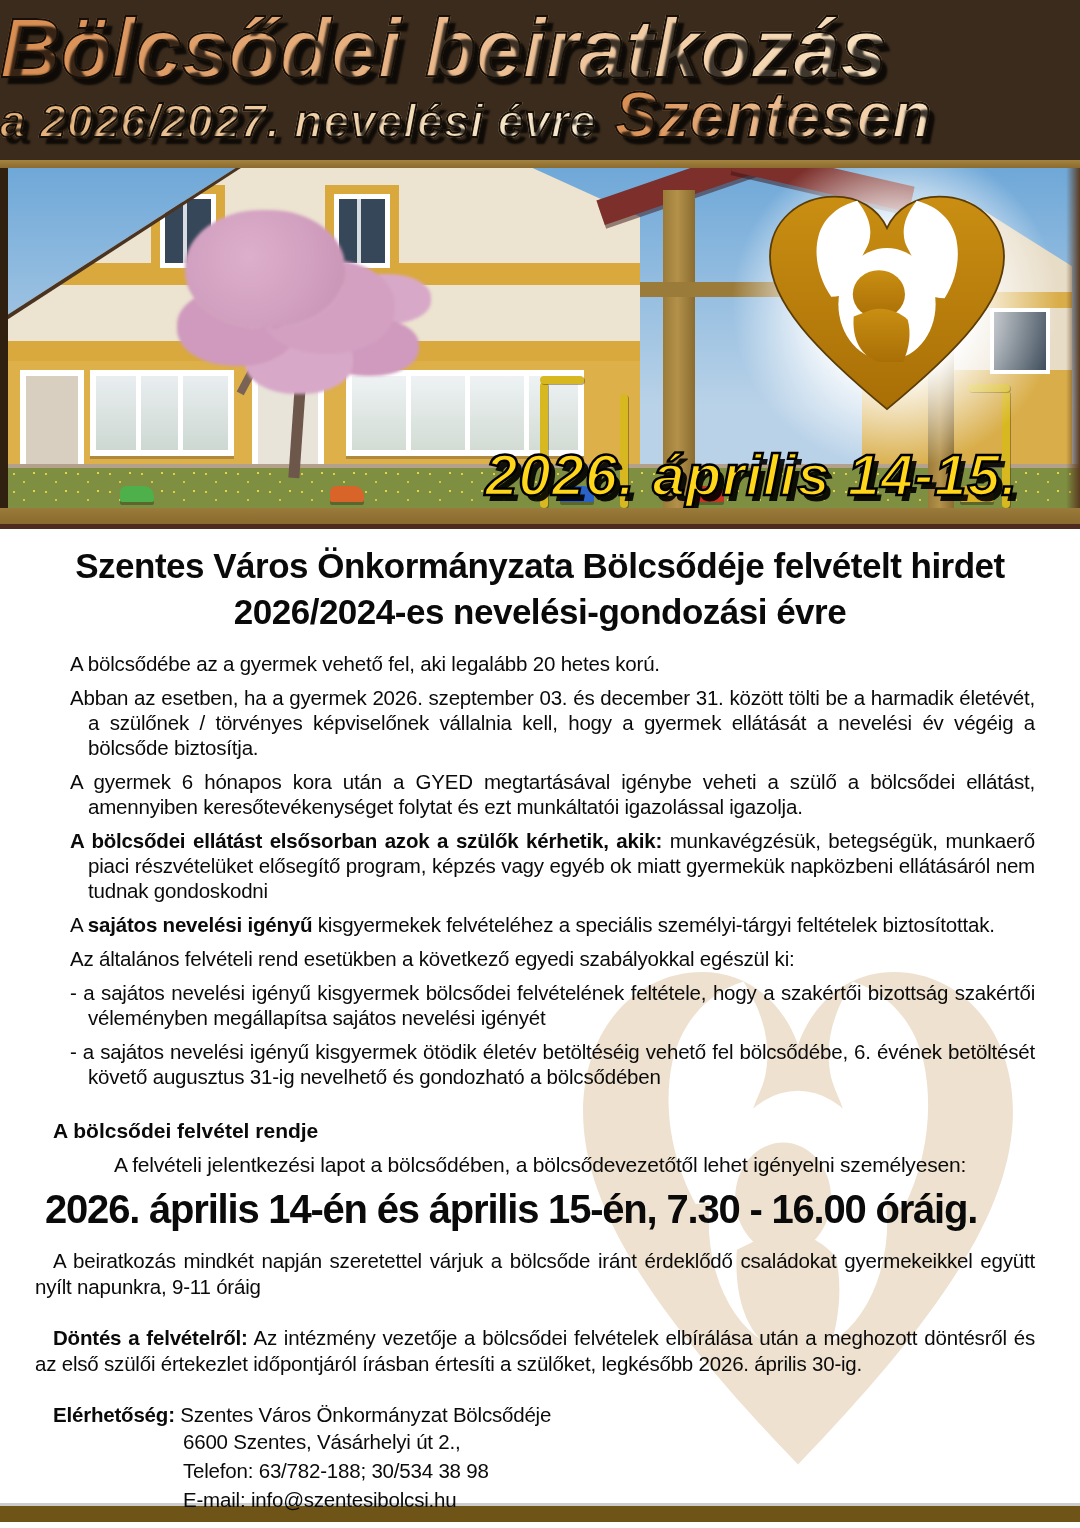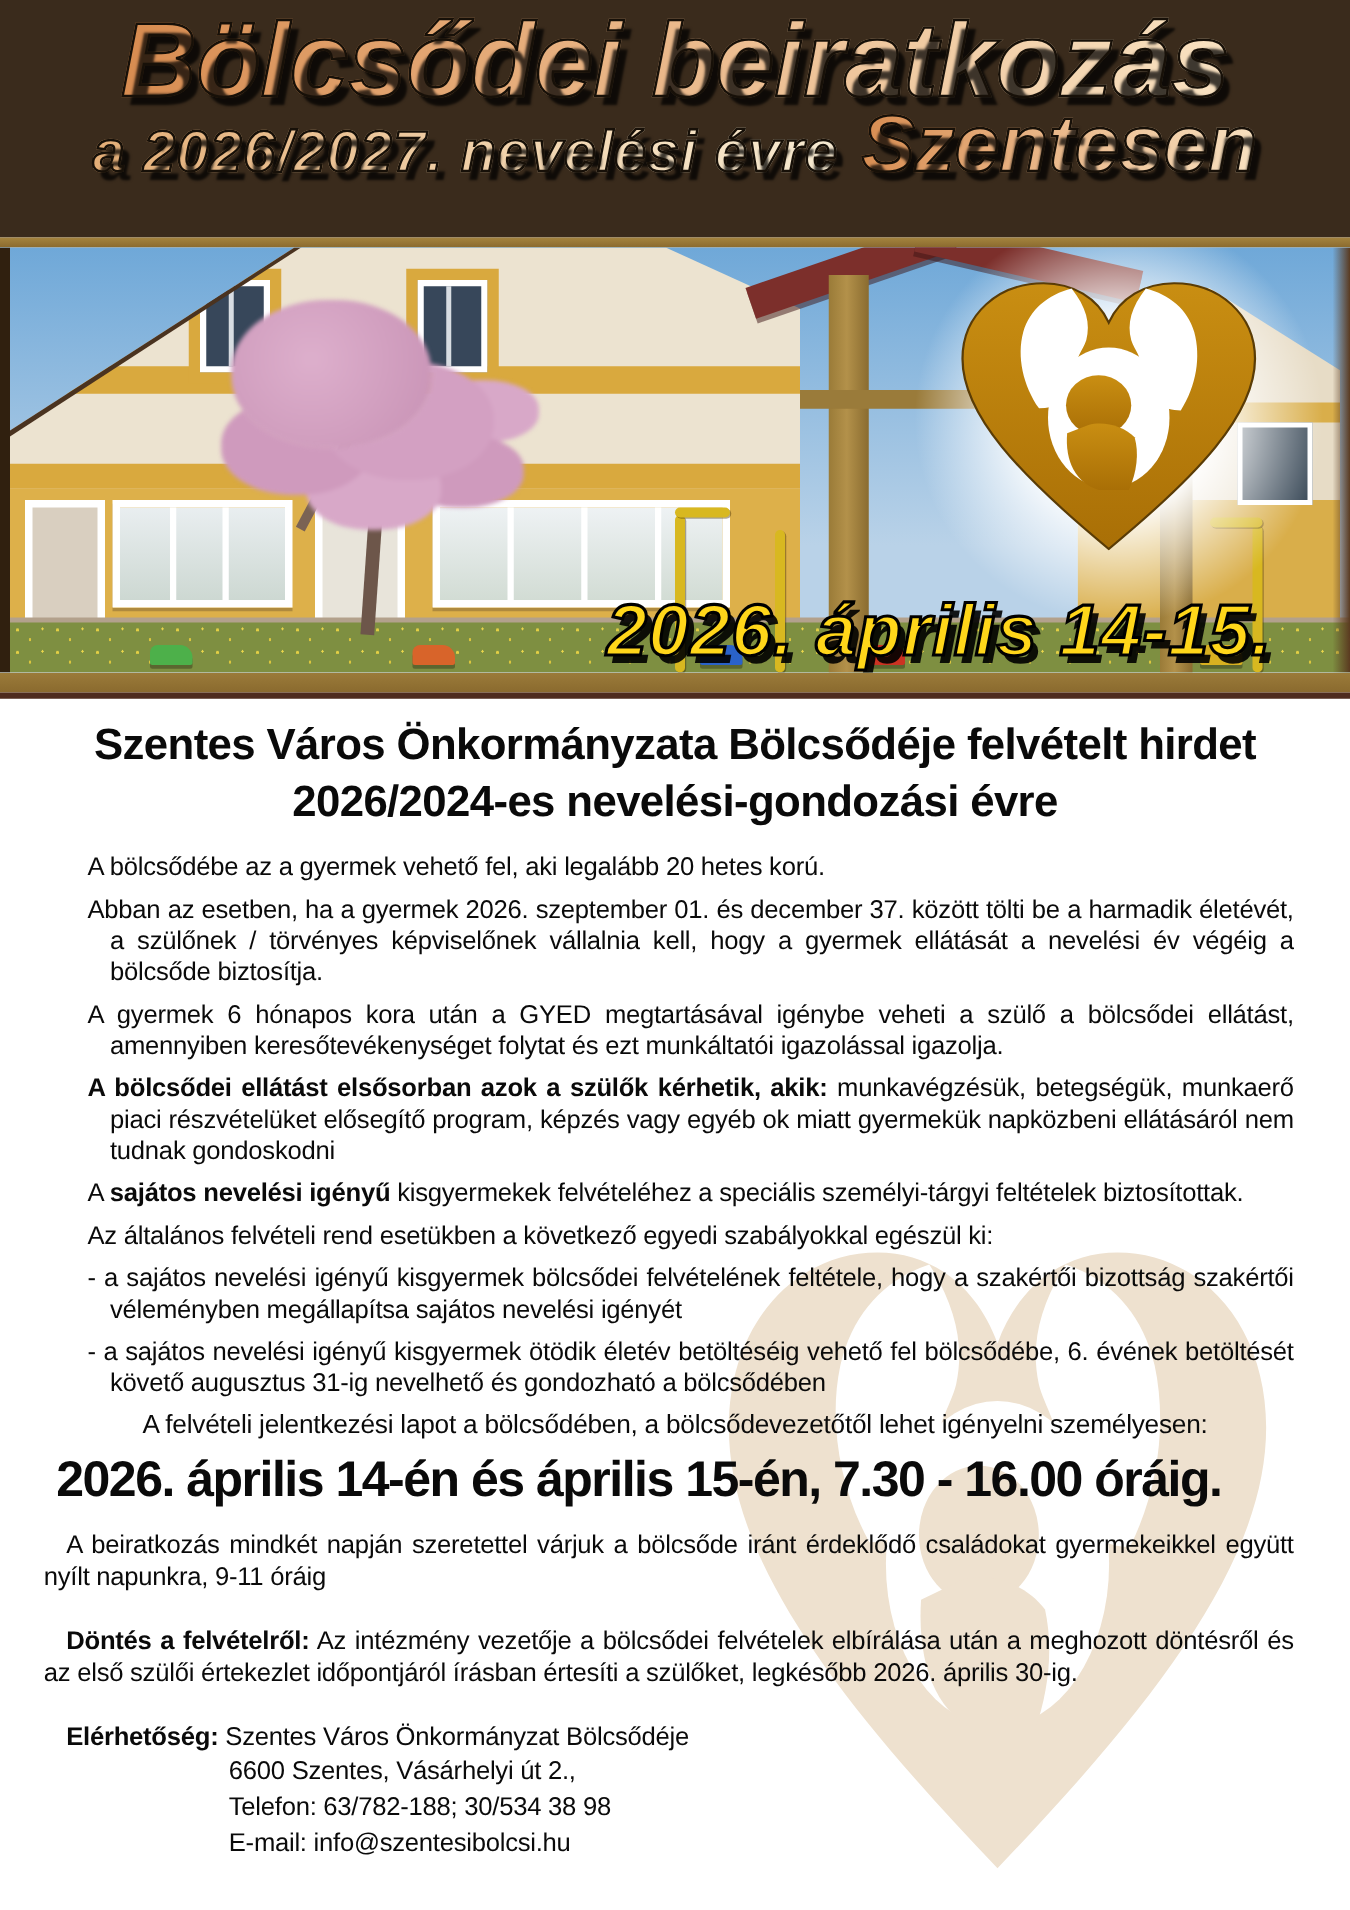--- a/index.html
+++ b/index.html
@@ -1,20 +1,20 @@
 <!DOCTYPE html>
 <html style="--header_bg: #3a2b1c; --gold_band: #8a6a2e; --dark_line: #4e2b1e; --footer_brown: #6f5418; --date_yellow: #ffd61a; --heart_gold: #bf7d0e; --watermark_beige: #eee1cf; --sky_blue: #6fa8d8; --wall_cream: #ece3d0; --wall_yellow: #d9a93e; --grass_green: #7e8f41; --roof_maroon: #7c2f2b; --post_tan: #b3914a;"><head>
 <meta charset="utf-8">
 <style>
   html,body{margin:0;padding:0;}
   body{width:1080px;height:1528px;position:relative;background:#fff;
        font-family:"Liberation Sans", sans-serif;overflow:hidden;color:#0a0a0a;}
 
   
-  .header{height:190px;background:var(--header_bg,#3a2b1c);text-align:center;overflow:hidden;}
+  .header{height:160px;background:var(--header_bg,#3a2b1c);overflow:hidden;}
   .grad1,.grad2p,.grad2b{
     font-weight:bold;font-style:italic;display:inline-block;
     -webkit-text-stroke:2px #171008;
     text-shadow:6px 7px 2px rgba(0,0,0,.75);
     color:#ecc096;
   }
   @supports (-webkit-background-clip:text){
     .grad1,.grad2b{background:linear-gradient(100deg,#d78b4f 0%,#e9b586 45%,#f8e2c2 100%);
       -webkit-background-clip:text;background-clip:text;color:transparent;}
     .grad2p{background:linear-gradient(100deg,#e3ad76 0%,#f4dcba 70%,#f6ead2 100%);
@@ -231,34 +231,35 @@
   </svg>
 
   <div class="content">
     <h1 class="doc-title">
       <div>Szentes Város Önkormányzata Bölcsődéje felvételt hirdet</div>
       <div>2026/2024-es nevelési-gondozási évre</div>
     </h1>
 
     <p class="para">A bölcsődébe az a gyermek vehető fel, aki legalább 20 hetes korú.</p>
 
-    <p class="para">Abban az esetben, ha a gyermek 2026. szeptember 01. és december 37. között tölti be a harmadik életévét, a szülőnek / törvényes képviselőnek vállalnia kell, hogy a gyermek ellátását a nevelési év végéig a bölcsőde biztosítja.</p>
+    <p class="para">Abban az esetben, ha a gyermek 2026. szeptember 03. és december 31. között tölti be a harmadik életévét, a szülőnek / törvényes képviselőnek vállalnia kell, hogy a gyermek ellátását a nevelési év végéig a bölcsőde biztosítja.</p>
 
     <p class="para">A gyermek 6 hónapos kora után a GYED megtartásával igénybe veheti a szülő a bölcsődei ellátást, amennyiben keresőtevékenységet folytat és ezt munkáltatói igazolással igazolja.</p>
 
     <p class="para"><b>A bölcsődei ellátást elsősorban azok a szülők kérhetik, akik:</b><span> munkavégzésük, betegségük, munkaerő piaci részvételüket elősegítő program, képzés vagy egyéb ok miatt gyermekük napközbeni ellátásáról nem tudnak gondoskodni</span></p>
 
     <p class="para"><span>A </span><b>sajátos nevelési igényű</b><span> kisgyermekek felvételéhez a speciális személyi-tárgyi feltételek biztosítottak.</span></p>
 
     <p class="para">Az általános felvételi rend esetükben a következő egyedi szabályokkal egészül ki:</p>
 
     <p class="para">- a sajátos nevelési igényű kisgyermek bölcsődei felvételének feltétele, hogy a szakértői bizottság szakértői véleményben megállapítsa sajátos nevelési igényét</p>
 
     <p class="para">- a sajátos nevelési igényű kisgyermek ötödik életév betöltéséig vehető fel bölcsődébe, 6. évének betöltését követő augusztus 31-ig nevelhető és gondozható a bölcsődében</p>
 
+    <p class="rendje">A bölcsődei felvétel rendje</p>
 
     <p class="app-line">A felvételi jelentkezési lapot a bölcsődében, a bölcsődevezetőtől lehet igényelni személyesen:</p>
 
     <p class="big-date">2026. április 14-én és április 15-én, 7.30 - 16.00 óráig.</p>
 
     <p class="para2">A beiratkozás mindkét napján szeretettel várjuk a bölcsőde iránt érdeklődő családokat gyermekeikkel együtt nyílt napunkra, 9-11 óráig</p>
 
     <p class="para2"><b>Döntés a felvételről:</b><span> Az intézmény vezetője a bölcsődei felvételek elbírálása után a meghozott döntésről és az első szülői értekezlet időpontjáról írásban értesíti a szülőket, legkésőbb 2026. április 30-ig.</span></p>
 
     <div class="contact">

